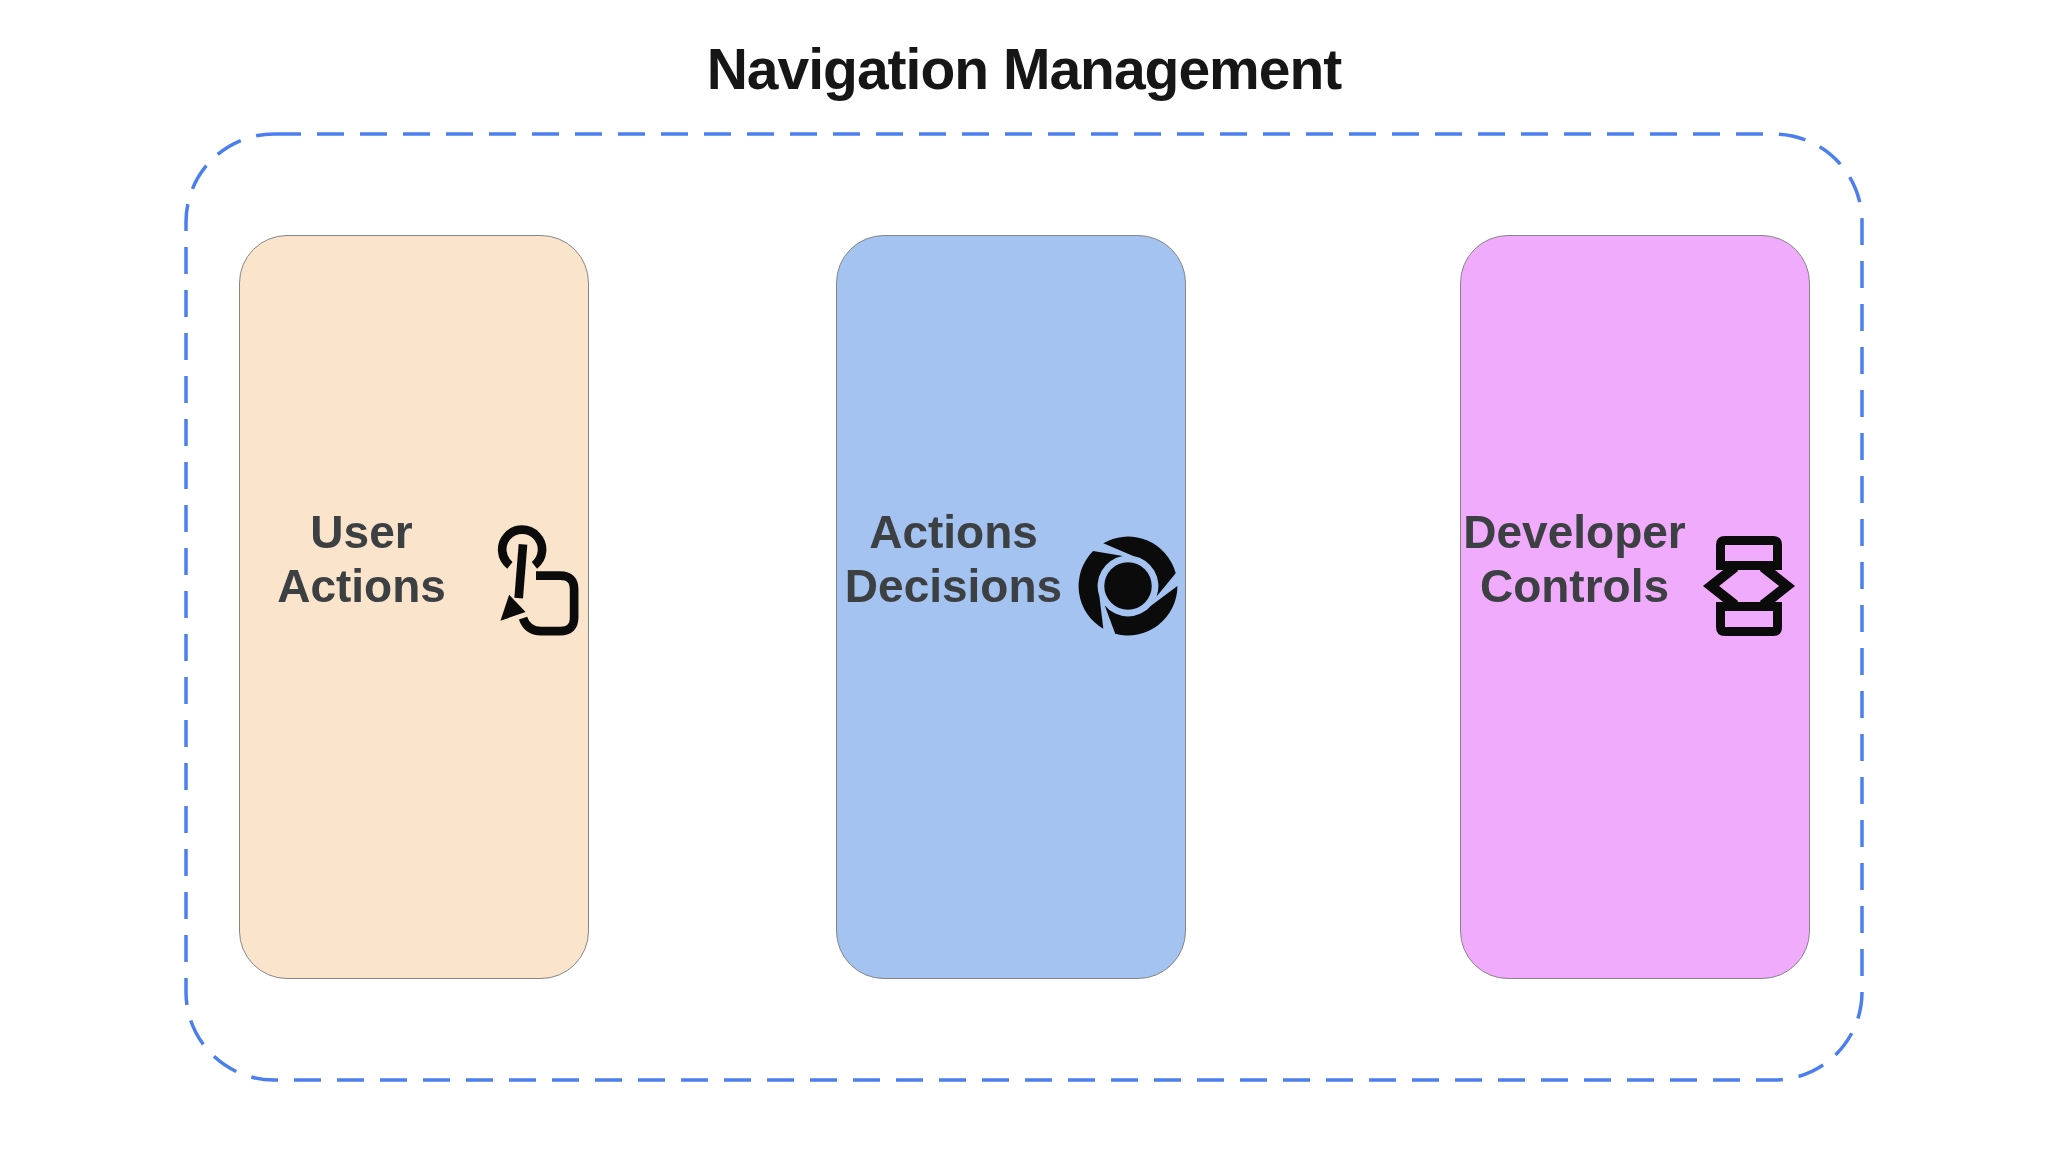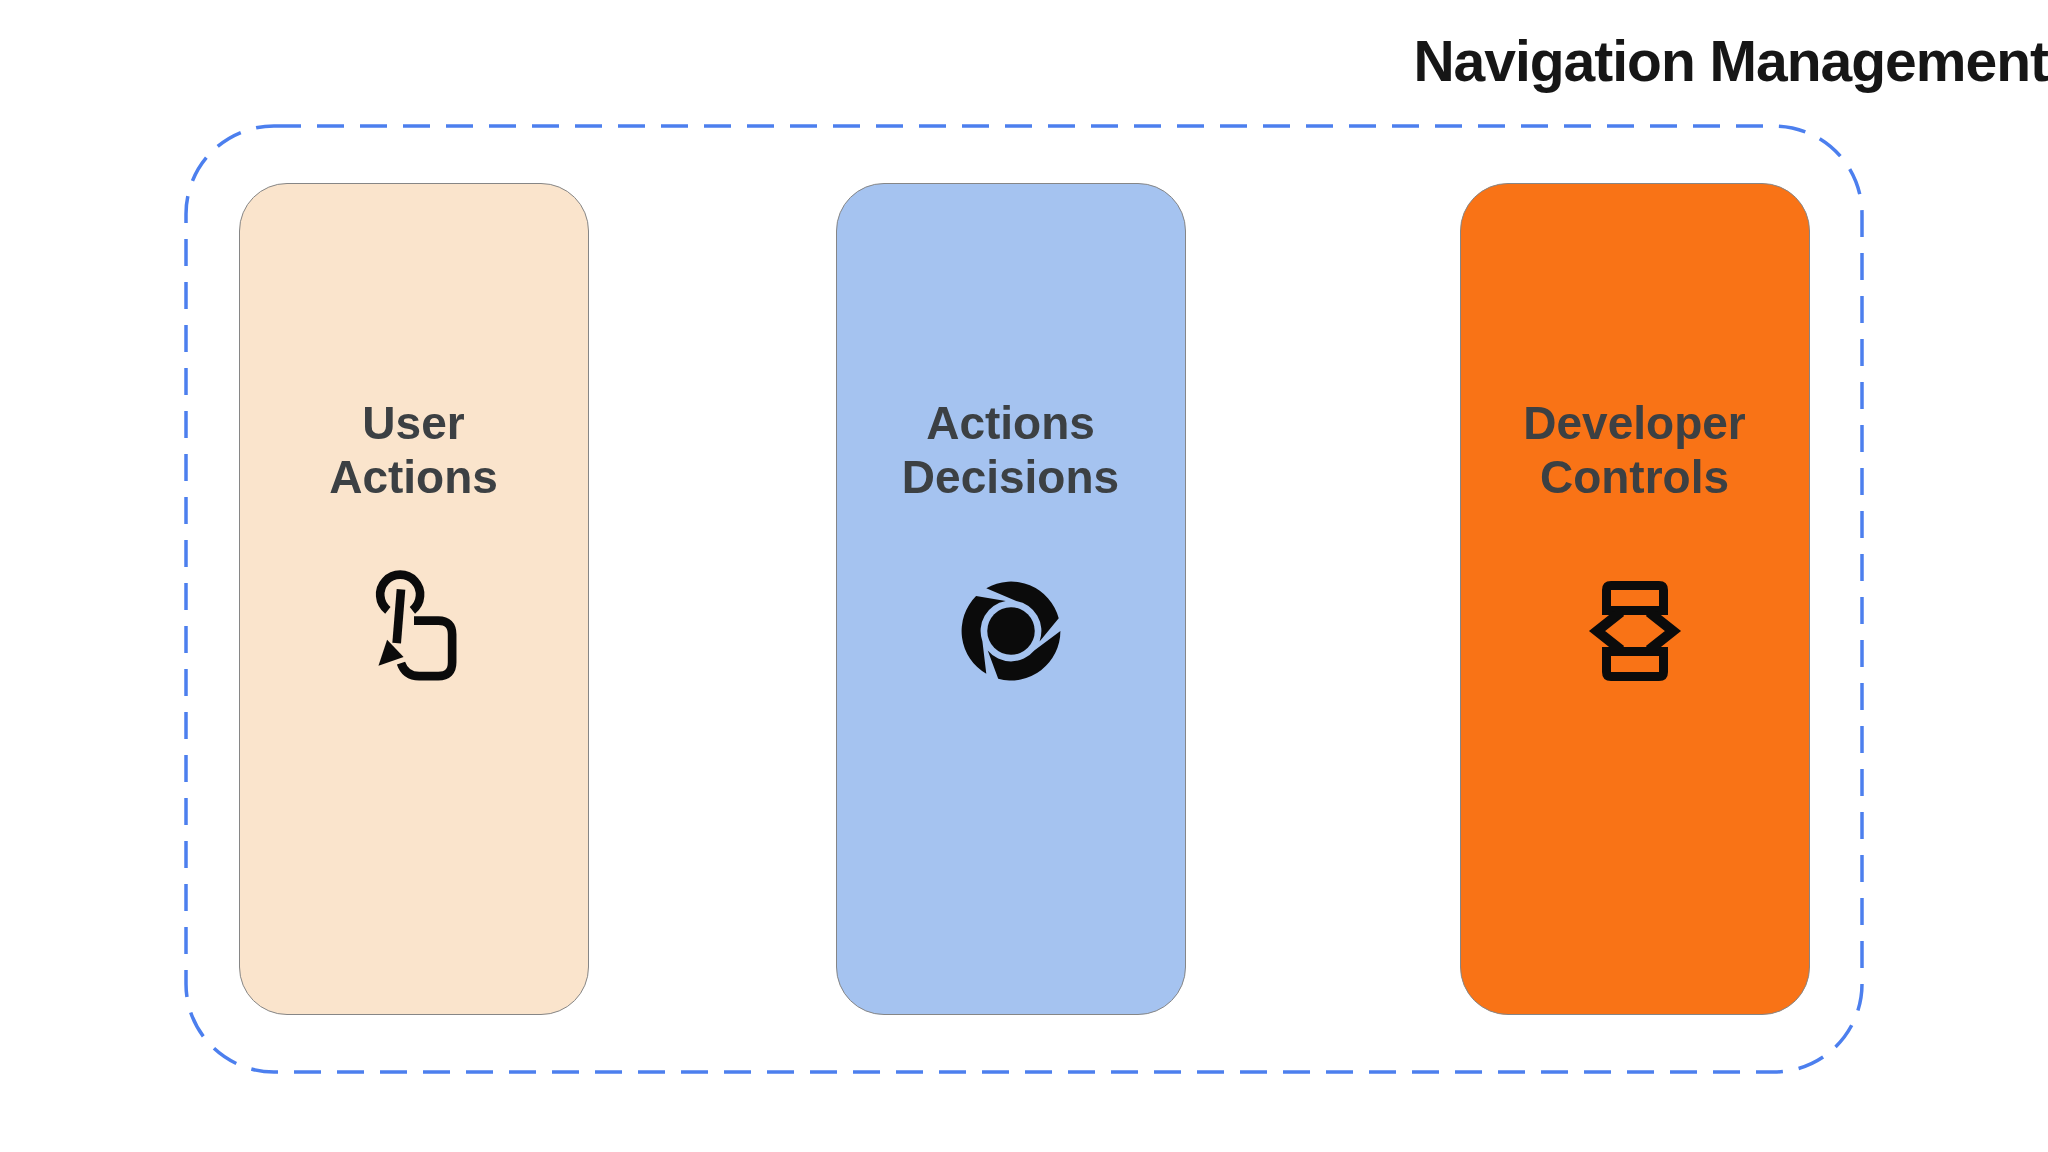--- a/index.html
+++ b/index.html
@@ -10,23 +10,23 @@
     height: 1152px;
     overflow: hidden;
     font-family: "Liberation Sans", sans-serif;
   }
   .page {
     width: 2048px;
     height: 1152px;
     position: relative;
   }
   .title {
-    margin: 0;
+    margin: 8px;
     padding-top: 28px;
-    text-align: right;
+    text-align: center;
     font-size: 57px;
     font-weight: 700;
     letter-spacing: -1px;
     color: #161616;
   }
   .frame {
     position: relative;
     width: 1680px;
     height: 950px;
     margin: 30px auto 0 auto;
@@ -42,26 +42,26 @@
     left: 0; top: 0;
     width: 100%; height: 100%;
     display: flex;
     flex-direction: row;
     justify-content: center;
     align-items: center;
     gap: 247px;
   }
   .card {
     width: 350px;
-    height: 832px;
+    height: 744px;
     border-radius: 48px;
     border: 1.5px solid #868686;
     box-sizing: border-box;
     display: flex;
-    flex-direction: column;
+    flex-direction: row;
     align-items: center;
     justify-content: center;
     padding-bottom: 95px;
   }
   .card-label {
     font-size: 46px;
     line-height: 1.17;
     font-weight: 700;
     color: #3C4043;
     text-align: center;
@@ -112,21 +112,21 @@
         <div class="card-icon">
           <svg width="114" height="114" viewBox="0 0 120 120" xmlns="http://www.w3.org/2000/svg">
             <circle cx="60" cy="60" r="25" fill="currentColor"></circle>
             <path d="M112,60 A52,52 0 0 1 46.54,110.23 L35.49,80.57 A32,32 0 0 0 84.51,80.57 Z" fill="currentColor"></path>
             <path d="M112,60 A52,52 0 0 1 46.54,110.23 L35.49,80.57 A32,32 0 0 0 84.51,80.57 Z" fill="currentColor" transform="rotate(120 60 60)"></path>
             <path d="M112,60 A52,52 0 0 1 46.54,110.23 L35.49,80.57 A32,32 0 0 0 84.51,80.57 Z" fill="currentColor" transform="rotate(240 60 60)"></path>
           </svg>
         </div>
       </div>
 
-      <div class="card" style="background: #f97316; border-color: rgb(134, 134, 134); margin-left: 27px;">
+      <div class="card" style="background: #f0abfc; border-color: rgb(134, 134, 134); margin-left: 27px;">
         <div class="card-label">Developer Controls</div>
         <div class="card-icon">
           <svg width="120" height="120" viewBox="0 0 120 120" xmlns="http://www.w3.org/2000/svg">
 
             <path fill-rule="evenodd" fill="currentColor" d="M36,10 H84 Q93,10 93,19 V44 H27 V19 Q27,10 36,10 Z
                      M36,19 H84 V35 H36 Z"></path>
 
             <path fill-rule="evenodd" fill="currentColor" d="M27,76 H93 V101 Q93,110 84,110 H36 Q27,110 27,101 Z
                      M36,85 H84 V101 H36 Z"></path>
 

